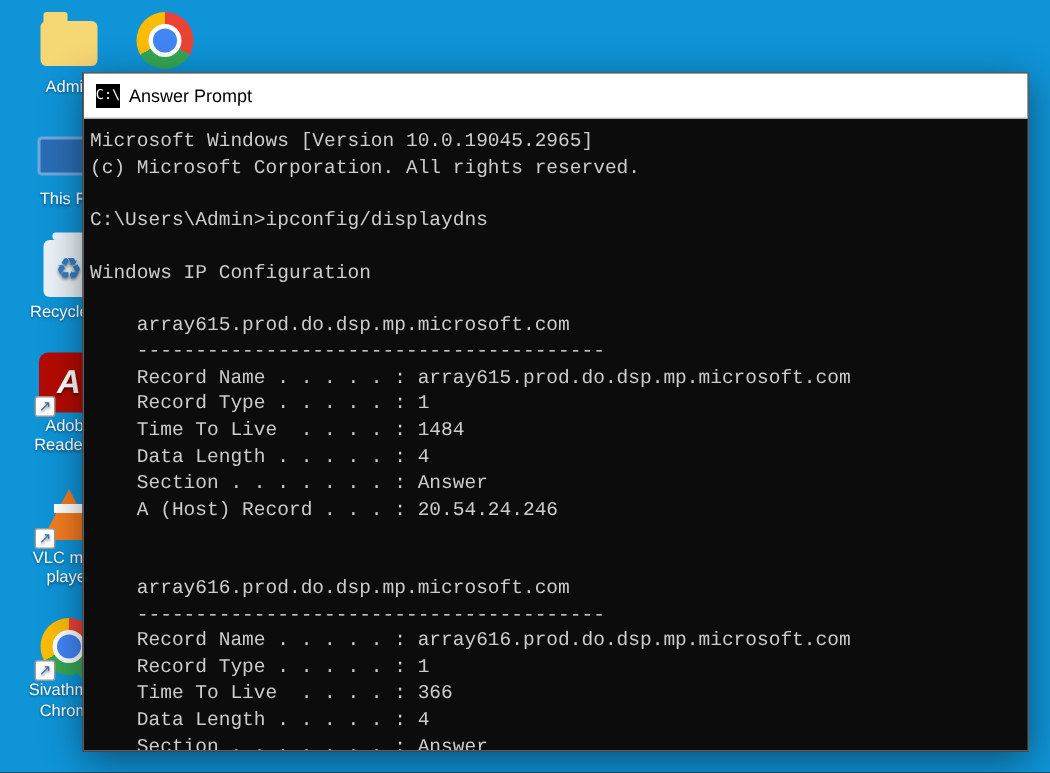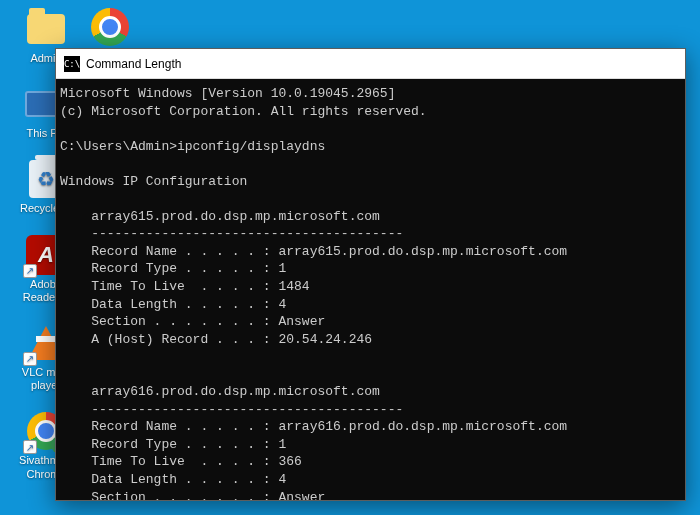--- a/index.html
+++ b/index.html
@@ -100,21 +100,21 @@
   <div class="dicon chrome-outer">
     <div class="glyph">
         <div class="chrome-ring"></div>
       </div>
     <div class="lbl"></div>
   </div>
 
   <div class="cmd-window">
     <div class="titlebar">
       <div class="ticon">C:\</div>
-      <div class="ttext">Command Length</div>
+      <div class="ttext">Answer Prompt</div>
     </div>
     <div class="terminal" id="term">Microsoft Windows [Version 10.0.19045.2965]
 (c) Microsoft Corporation. All rights reserved.
 
 C:\Users\Admin&gt;ipconfig/displaydns
 
 Windows IP Configuration
 
     array615.prod.do.dsp.mp.microsoft.com
     ----------------------------------------

